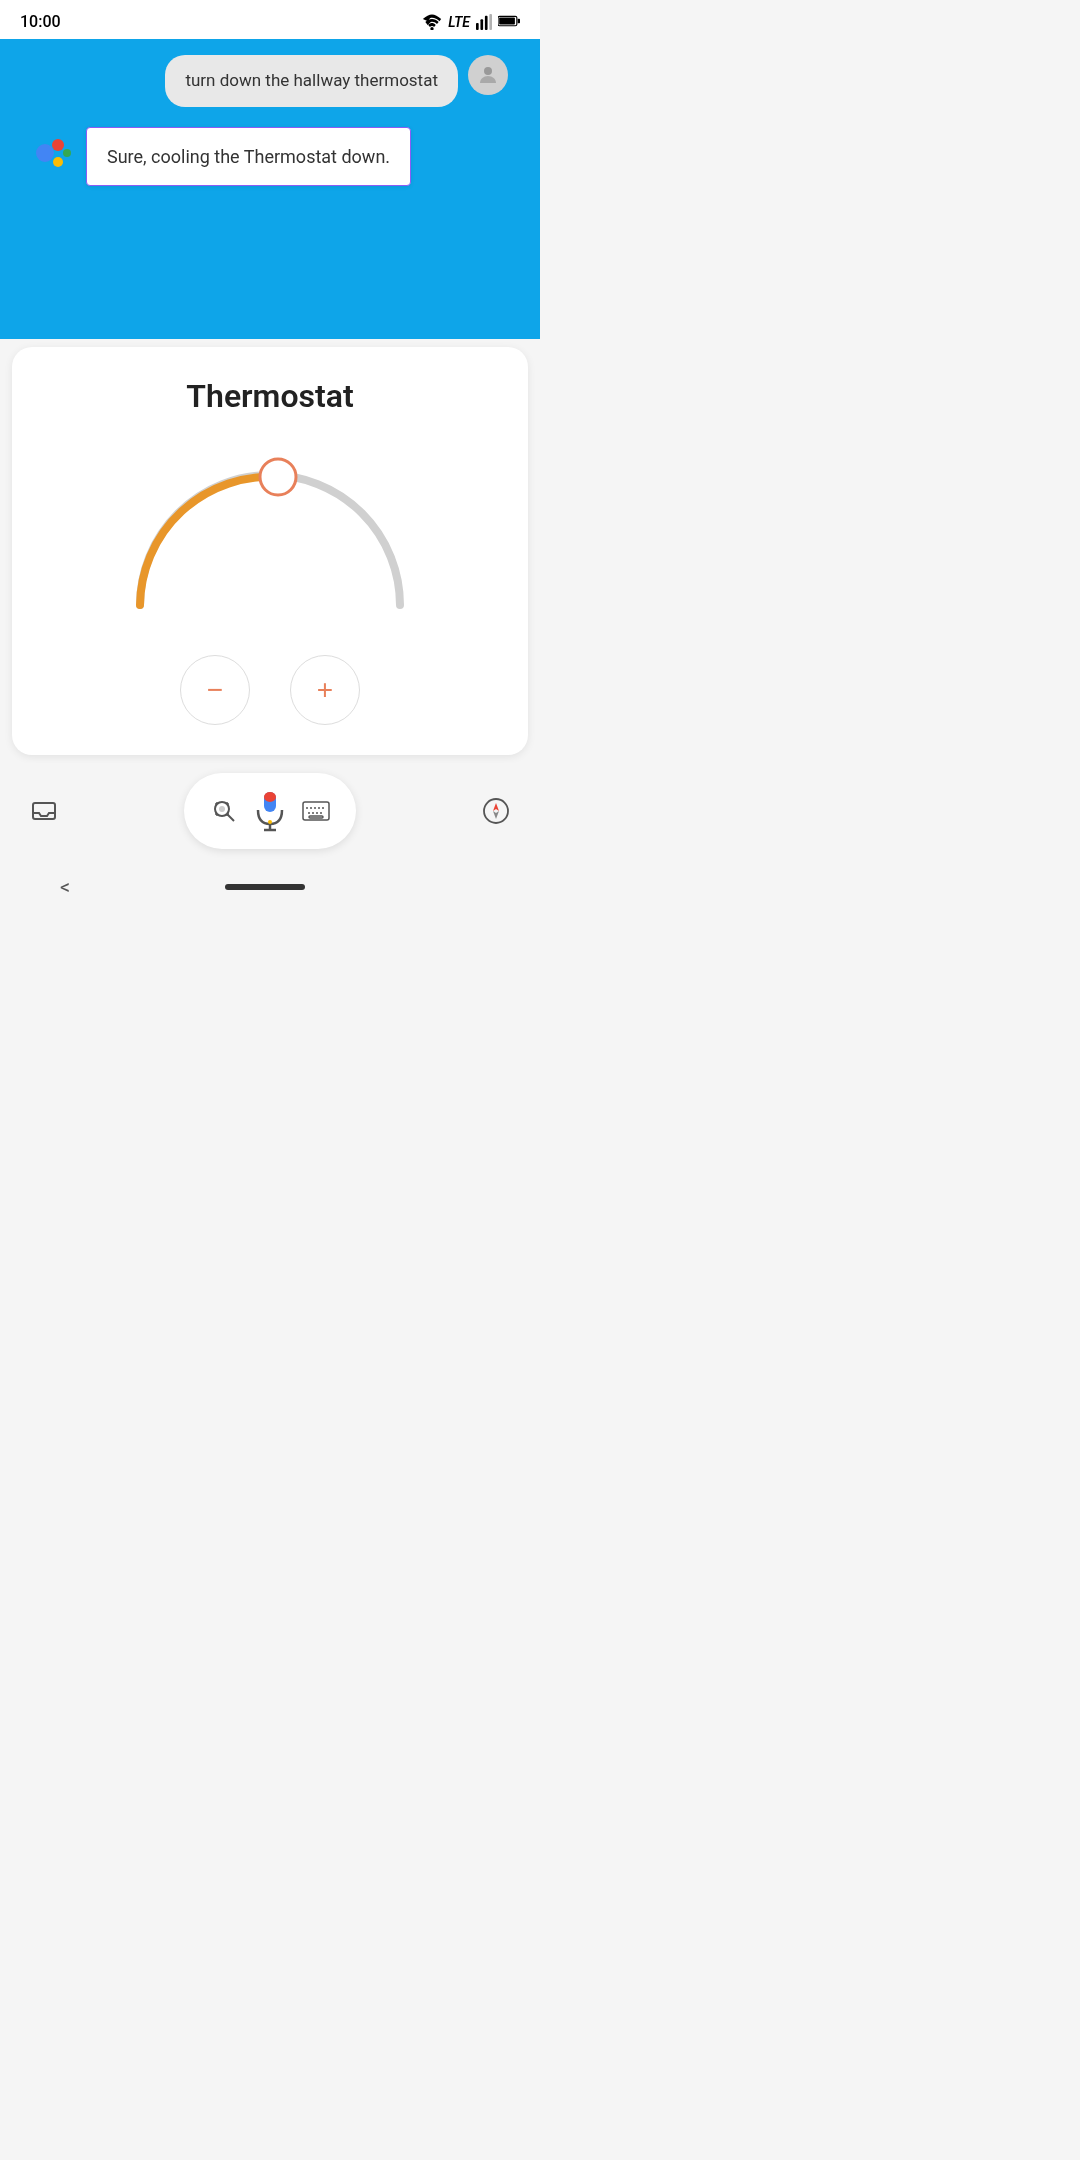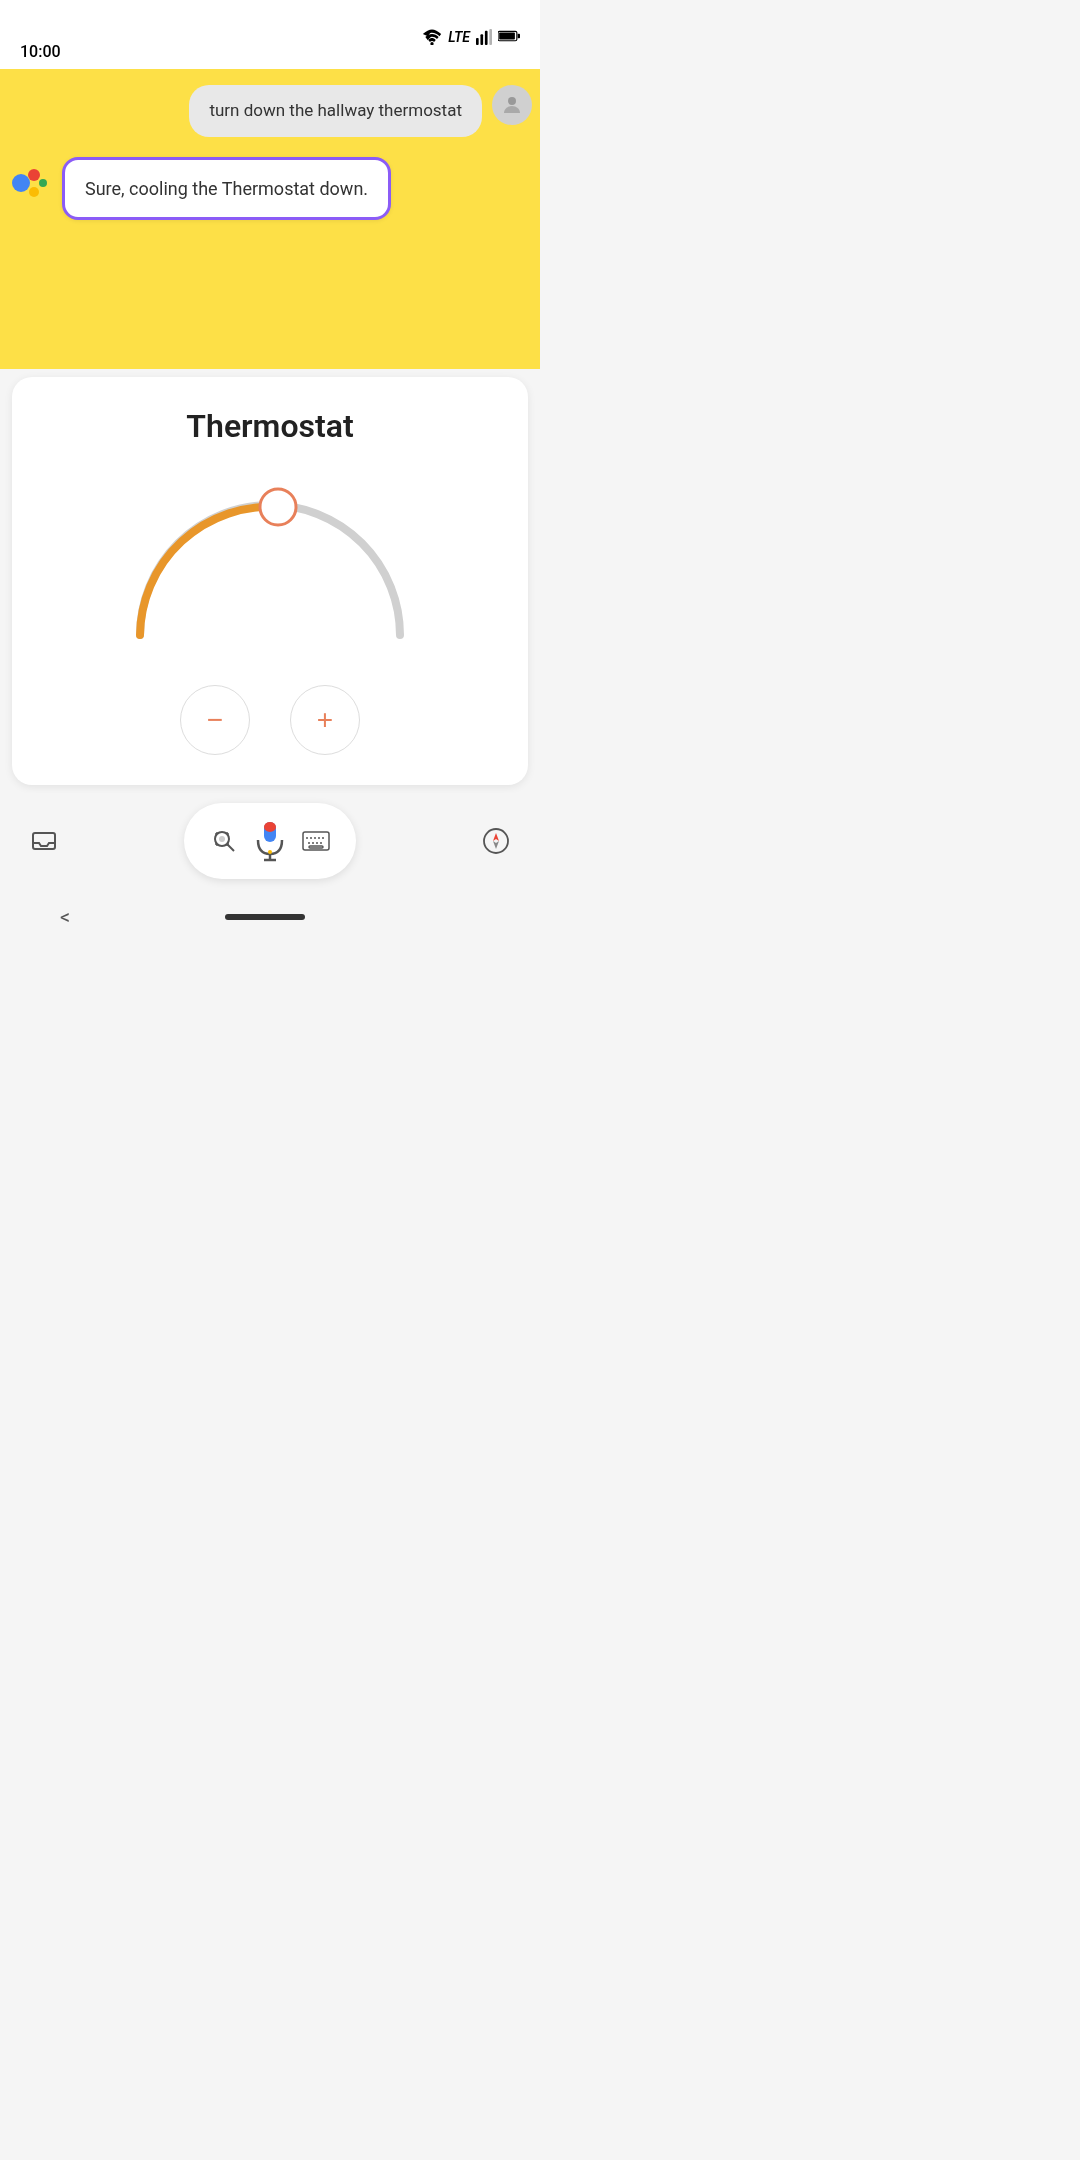--- a/index.html
+++ b/index.html
@@ -19,35 +19,34 @@
       display: flex;
       justify-content: space-between;
       align-items: center;
       padding: 12px 20px 8px 20px;
       background: #fff;
     }
     .status-time {
       font-size: 16px;
       font-weight: 500;
       color: #000;
-      margin-top: 30px;
     }
     .status-icons {
       display: flex;
       gap: 6px;
       font-style: italic;
     }
     .status-icons svg {
       fill: #000;
     }
 
     
     .chat-area {
-      background: #fde047;
-      padding: 16px 8px;
+      background: #0ea5e9;
+      padding: 16px 32px;
       min-height: 300px;
     }
 
     
     .user-message-row {
       display: flex;
       justify-content: flex-end;
       align-items: flex-start;
       gap: 10px;
       margin-bottom: 20px;
@@ -81,22 +80,22 @@
     }
     .google-dots {
       width: 44px;
       height: 44px;
       flex-shrink: 0;
       position: relative;
       margin-top: 4px;
     }
     .assistant-bubble {
       background: #fff;
-      border: 3px solid #8b5cf6;
-      border-radius: 16px;
+      border: 1px solid #8b5cf6;
+      border-radius: 4px;
       padding: 16px 20px;
       max-width: 380px;
       font-size: 18px;
       color: #333;
       line-height: 1.4;
       box-shadow: 0 1px 4px rgba(0,0,0,0.08);
     }
 
     
     .thermostat-card {

